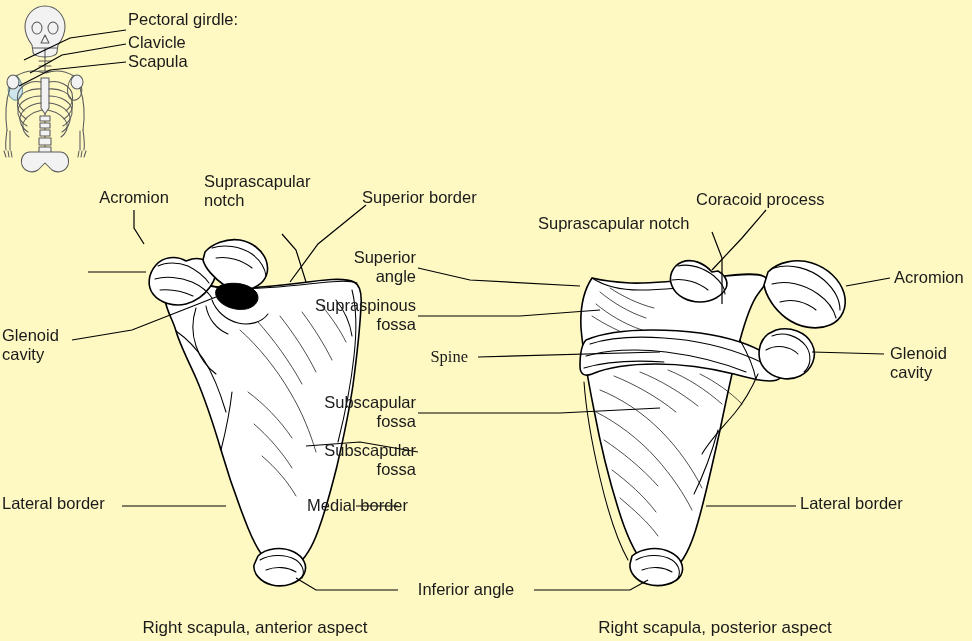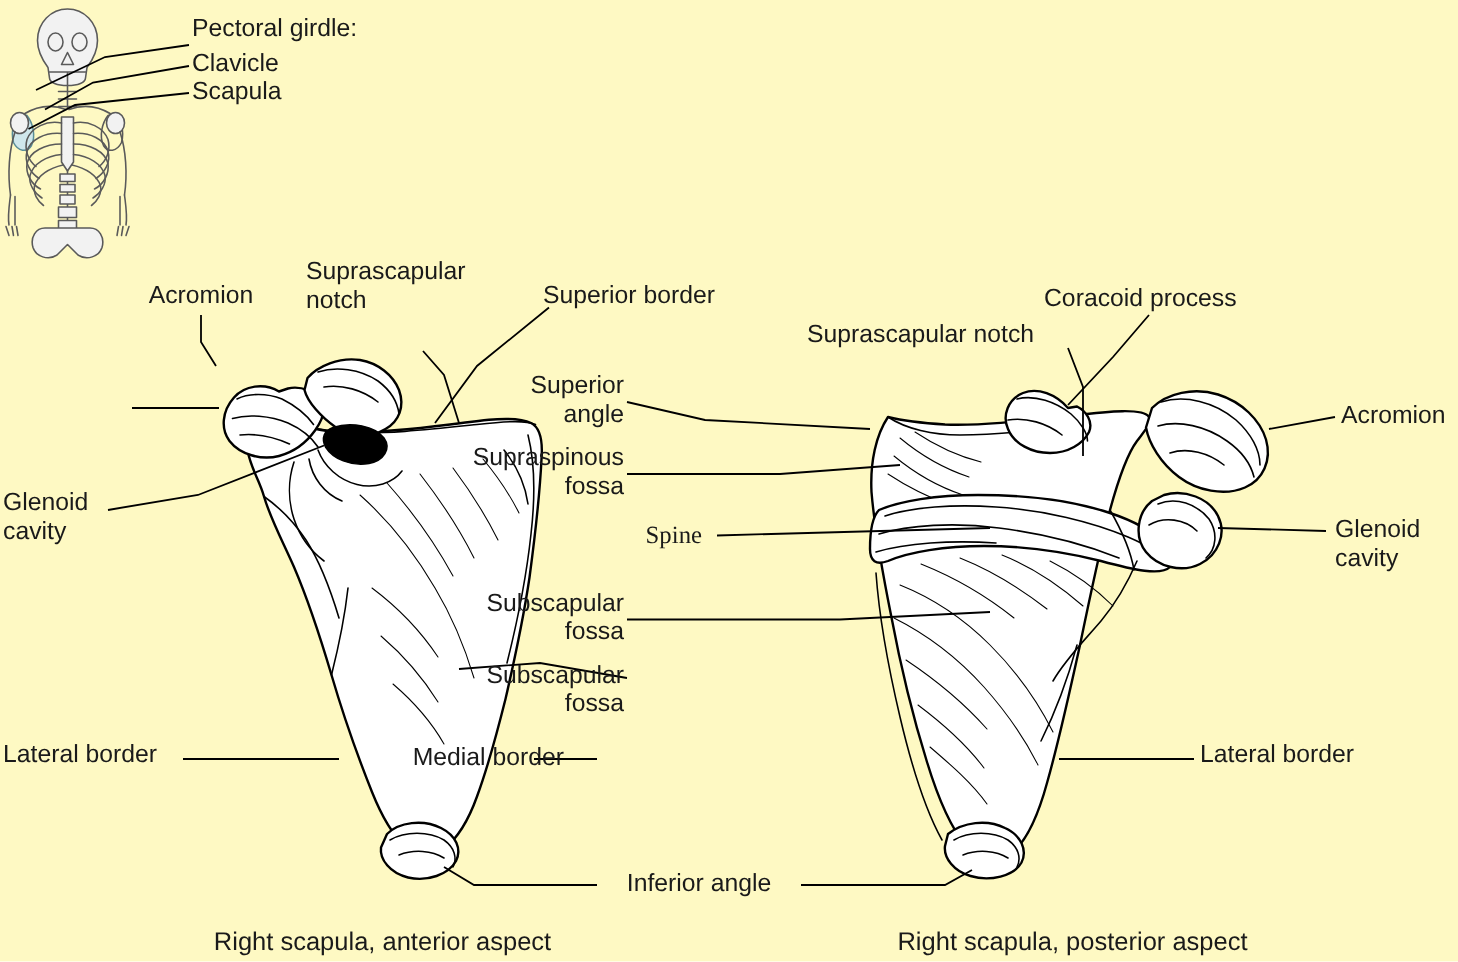--- a/index.html
+++ b/index.html
@@ -336,21 +336,21 @@
 
   <div class="lbl r" style="left:268px; top:248px; width:148px;">Superior
 angle</div>
   <div class="lbl r" style="left:248px; top:296px; width:168px;">Supraspinous
 fossa</div>
   <div class="lbl r" style="left:300px; top:347px; width:168px;font-family:Liberation Serif, serif;">Spine</div>
   <div class="lbl r" style="left:248px; top:393px; width:168px;">Subscapular
 fossa</div>
   <div class="lbl r" style="left:248px; top:441px; width:168px;">Subscapular
 fossa</div>
-  <div class="lbl r" style="left:232px; top:496px; width:144px;">Medial border</div>
+  <div class="lbl r" style="left:264px; top:496px; width:144px;">Medial border</div>
   <div class="lbl c" style="left:400px; top:580px; width:132px;">Inferior angle</div>
 
   <div class="lbl" style="left:538px; top:214px; width:180px;">Suprascapular notch</div>
   <div class="lbl" style="left:696px; top:190px; width:170px;">Coracoid process</div>
   <div class="lbl" style="left:894px; top:268px; width:90px;">Acromion</div>
   <div class="lbl" style="left:890px; top:344px; width:84px;">Glenoid
 cavity</div>
   <div class="lbl" style="left:800px; top:494px; width:126px;">Lateral border</div>
 
   <div class="caption" style="left:110px; top:618px; width:290px;">Right scapula, anterior aspect</div>

